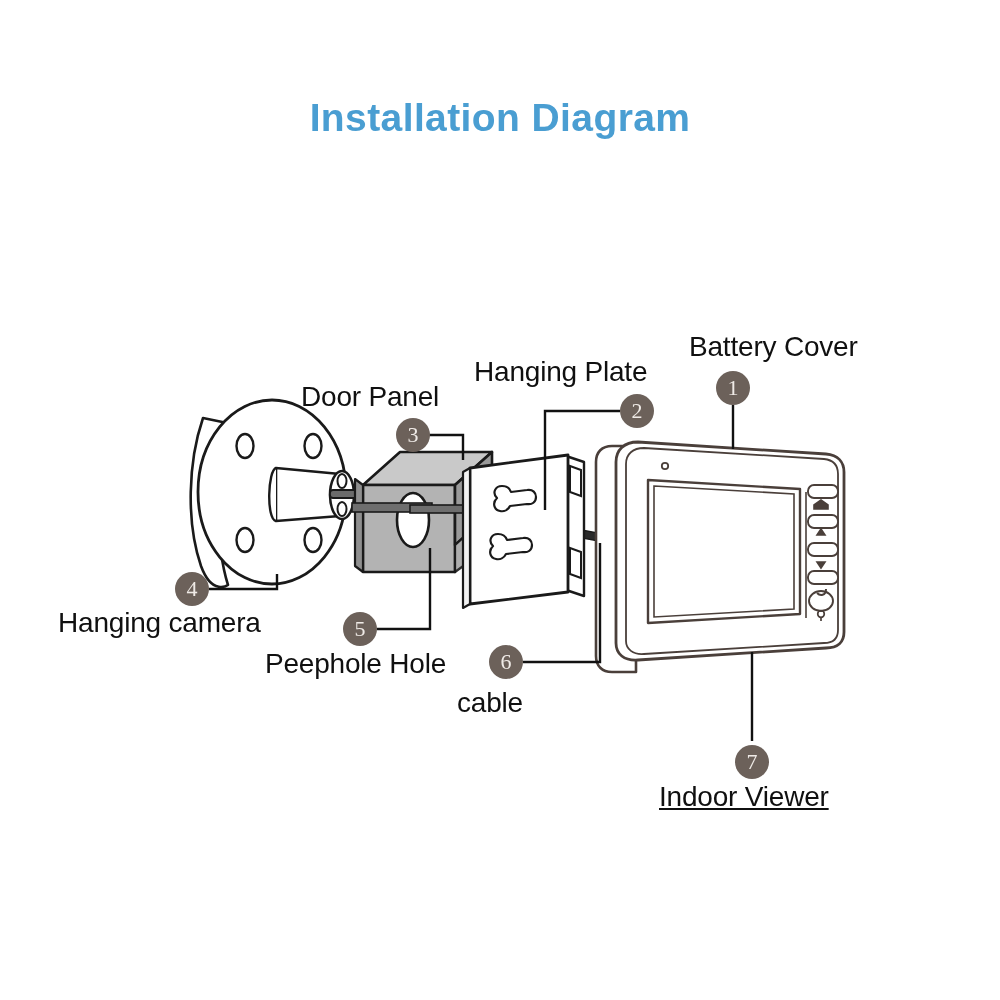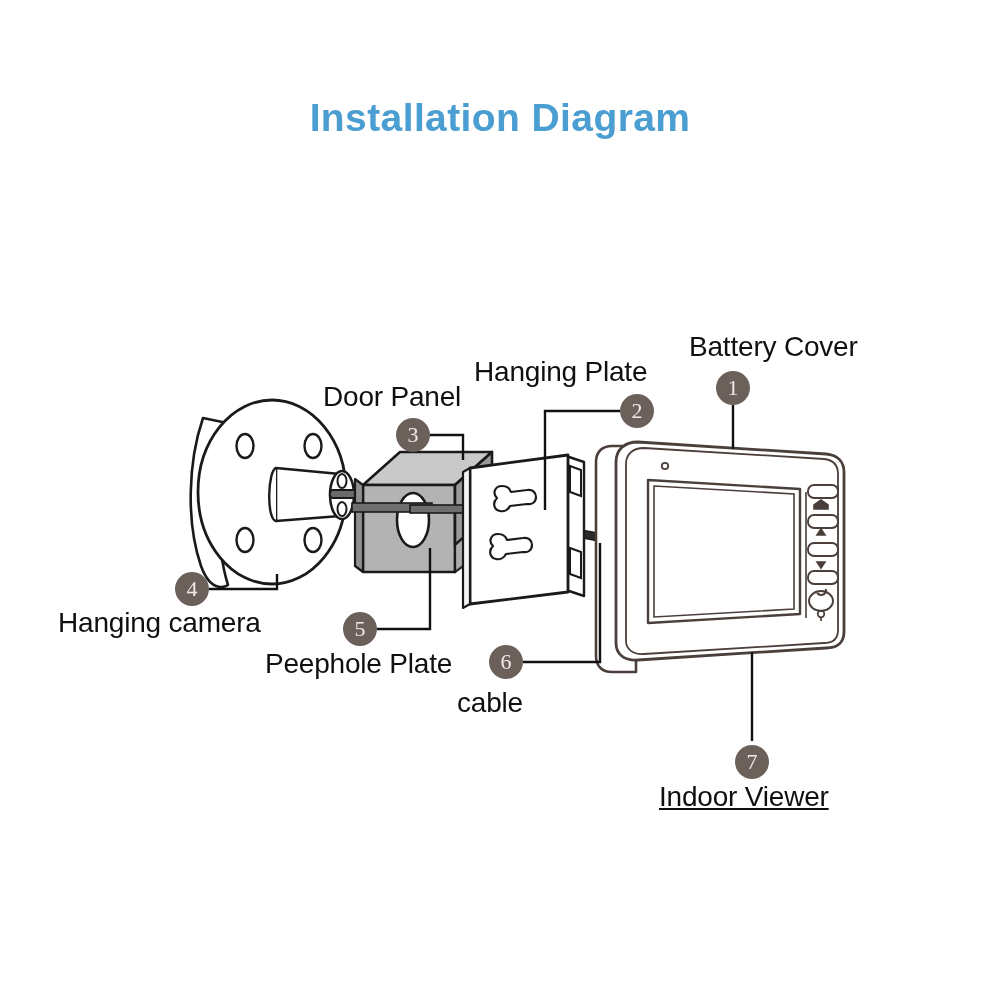--- a/index.html
+++ b/index.html
@@ -193,23 +193,23 @@
       <path d="M377 629 L430 629 L430 548"></path>
 
       <path d="M523 662 L600 662 L600 543"></path>
 
       <path d="M752 741 L752 652"></path>
     </g>
   </svg>
 
   <div class="callout-label" style="left:474px; top:356px;">Hanging Plate</div>
   <div class="callout-label" style="left:689px; top:331px;">Battery Cover</div>
-  <div class="callout-label" style="left:323px; top:381px;">Door Panel</div>
+  <div class="callout-label" style="left:301px; top:381px;">Door Panel</div>
   <div class="callout-label" style="left:58px; top:607px;">Hanging camera</div>
-  <div class="callout-label" style="left:265px; top:648px;">Peephole Plate</div>
+  <div class="callout-label" style="left:265px; top:648px;">Peephole Hole</div>
   <div class="callout-label" style="left:457px; top:687px;">cable</div>
   <div class="callout-label" style="left:659px; top:781px;text-decoration:underline;">Indoor Viewer</div>
 
   <div class="badge" style="left:716px; top:371px;">1</div>
   <div class="badge" style="left:620px; top:394px;">2</div>
   <div class="badge" style="left:396px; top:418px;">3</div>
   <div class="badge" style="left:175px; top:572px;">4</div>
   <div class="badge" style="left:343px; top:612px;">5</div>
   <div class="badge" style="left:489px; top:645px;">6</div>
   <div class="badge" style="left:735px; top:745px;">7</div>

